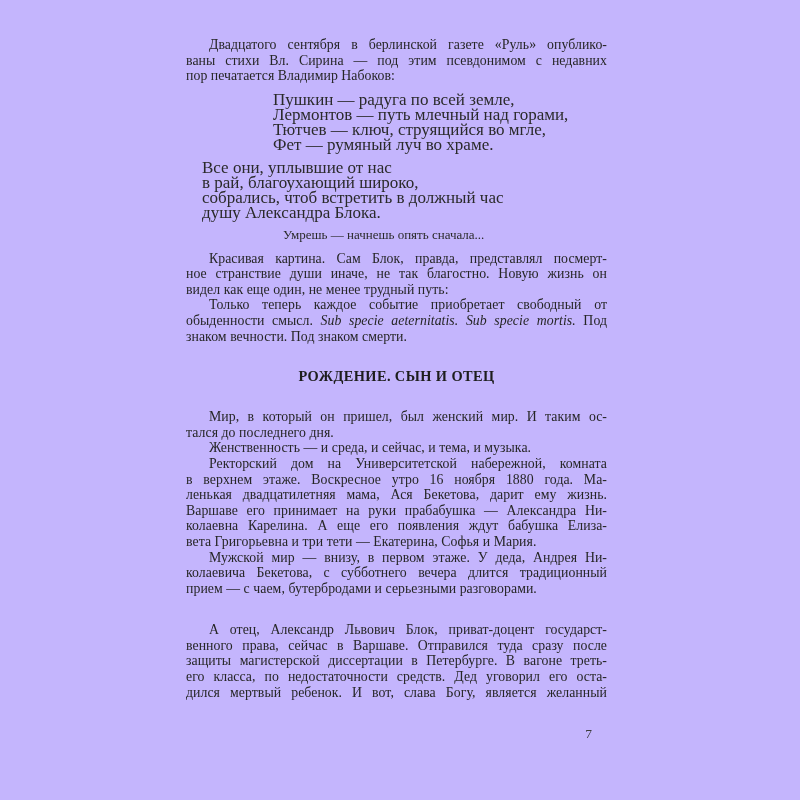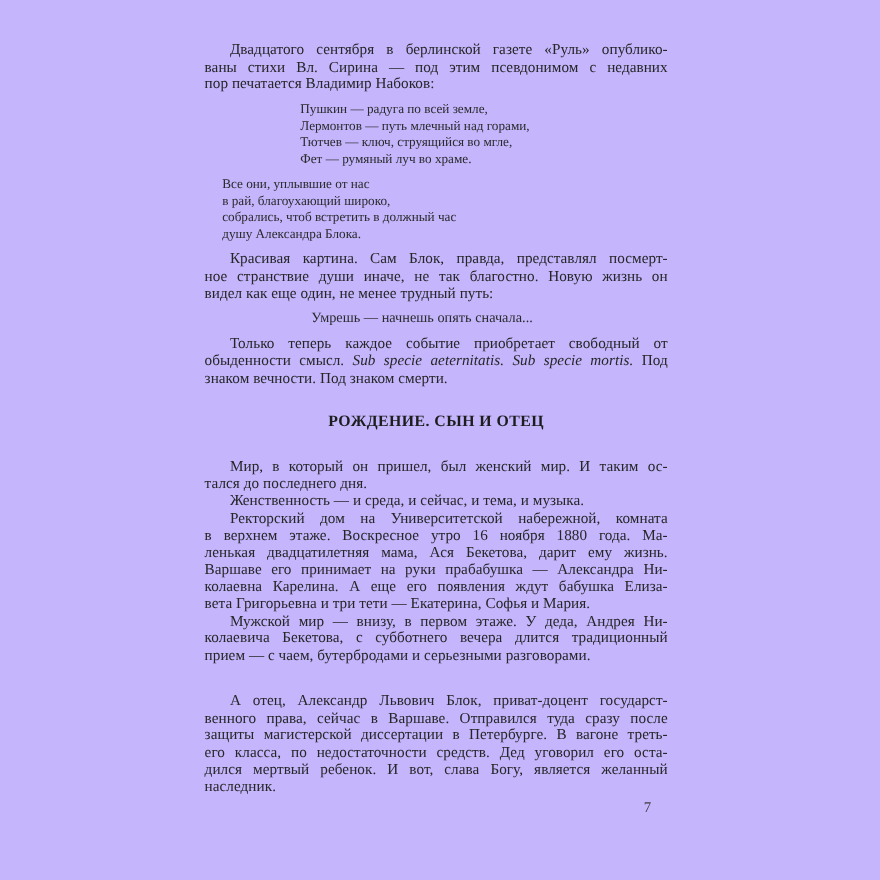--- a/index.html
+++ b/index.html
@@ -35,21 +35,21 @@
     letter-spacing: 0.05px;
     color: #262626;
   }
   .paragraph .line { text-align: left; }
   .paragraph .line.just {
     text-align: justify;
     text-align-last: justify;
   }
   .paragraph .line.indent { padding-left: 23px; }
   .verse {
-    font-size: 12px;
+    font-size: 17px;
     line-height: 15.2px;
     margin: 8px 0 7px 87px;
     color: #2a2a2a;
   }
   .verse + .verse { margin-top: 5px; margin-left: 16px; }
   .verse-quote {
     font-size: 13px;
     line-height: 15.2px;
     margin: 7px 0 8px 97px;
     color: #2a2a2a;
@@ -91,27 +91,27 @@
         <div class="line">Лермонтов — путь млечный над горами,</div>
         <div class="line">Тютчев — ключ, струящийся во мгле,</div>
         <div class="line">Фет — румяный луч во храме.</div>
       </div>
       <div class="block verse">
         <div class="line">Все они, уплывшие от нас</div>
         <div class="line">в рай, благоухающий широко,</div>
         <div class="line">собрались, чтоб встретить в должный час</div>
         <div class="line">душу Александра Блока.</div>
       </div>
+      <div class="block verse-quote">
+        <div class="line">Умрешь — начнешь опять сначала...</div>
+      </div>
       <div class="block paragraph">
         <div class="line indent just">Красивая картина. Сам Блок, правда, представлял посмерт-</div>
         <div class="line just">ное странствие души иначе, не так благостно. Новую жизнь он</div>
         <div class="line">видел как еще один, не менее трудный путь:</div>
-      </div>
-      <div class="block verse-quote">
-        <div class="line">Умрешь — начнешь опять сначала...</div>
       </div>
       <div class="block paragraph">
         <div class="line indent just">Только теперь каждое событие приобретает свободный от</div>
         <div class="line just"><span>обыденности смысл. </span><span class="ital">Sub specie aeternitatis. Sub specie mortis.</span><span> Под</span></div>
         <div class="line">знаком вечности. Под знаком смерти.</div>
       </div>
       <div class="block heading">РОЖДЕНИЕ. СЫН И ОТЕЦ</div>
       <div class="block paragraph">
         <div class="line indent just">Мир, в который он пришел, был женский мир. И таким ос-</div>
         <div class="line">тался до последнего дня.</div>
@@ -131,17 +131,16 @@
         <div class="line indent just">Мужской мир — внизу, в первом этаже. У деда, Андрея Ни-</div>
         <div class="line just">колаевича Бекетова, с субботнего вечера длится традиционный</div>
         <div class="line">прием — с чаем, бутербродами и серьезными разговорами.</div>
       </div>
       <div class="block paragraph space-before">
         <div class="line indent just">А отец, Александр Львович Блок, приват-доцент государст-</div>
         <div class="line just">венного права, сейчас в Варшаве. Отправился туда сразу после</div>
         <div class="line just">защиты магистерской диссертации в Петербурге. В вагоне треть-</div>
         <div class="line just">его класса, по недостаточности средств. Дед уговорил его оста-</div>
         <div class="line just">дился мертвый ребенок. И вот, слава Богу, является желанный</div>
-        <div class="line">наследник.</div>
       </div>
     </div>
   <div class="page-number">7</div>
 </div>
 
 </body></html>

